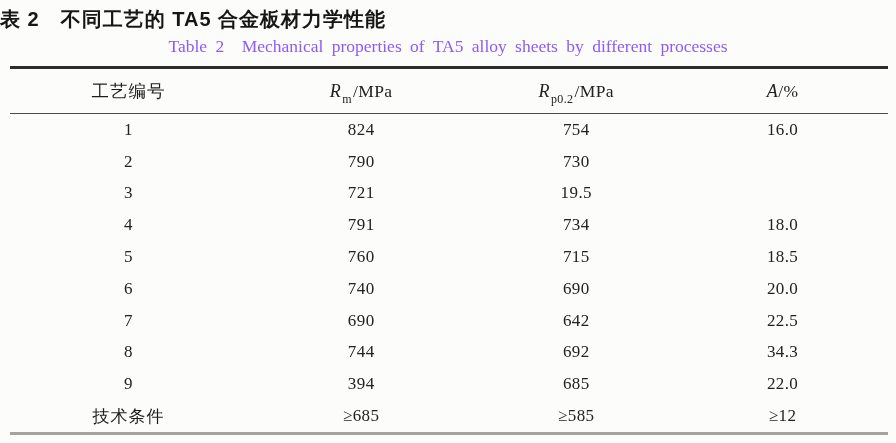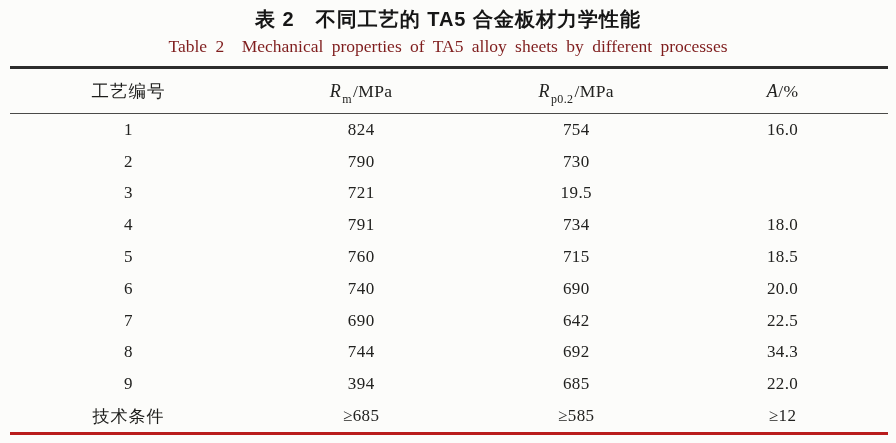--- a/index.html
+++ b/index.html
@@ -7,42 +7,42 @@
     width: 896px; height: 443px;
     background: #fcfcfa;
     overflow: hidden;
     font-family: "Liberation Serif", serif;
     color: #1e1e1e;
   }
   .page { position: relative; width: 896px; height: 443px; }
 
   .title-zh {
     position: absolute; top: 6px; left: 0; width: 896px;
-    text-align: center;
+    text-align: left;
     font-family: "Liberation Sans", sans-serif;
     font-weight: bold;
     font-size: 20px;
     letter-spacing: 1px;
     color: #161616;
   }
   .title-en {
     position: absolute; top: 34px; left: 0; width: 896px;
     text-align: center;
     font-family: "Liberation Serif", serif;
     font-size: 17.5px;
     word-spacing: 4px;
-    color: #7f1d1d;
+    color: #8b5cf6;
   }
 
   .table {
     position: absolute;
     left: 10px; top: 66px;
     width: 878px;
     border-top: 3px solid #2d2d2c;
-    border-bottom: 3px solid #b91c1c;
+    border-bottom: 3px solid #a3a3a3;
   }
   .tr {
     display: grid;
     grid-template-columns: 27% 26% 23% 24%;
     height: 31.8px;
   }
   .tr.head {
     height: 44px;
     border-bottom: 1.5px solid #4a4a48;
   }

